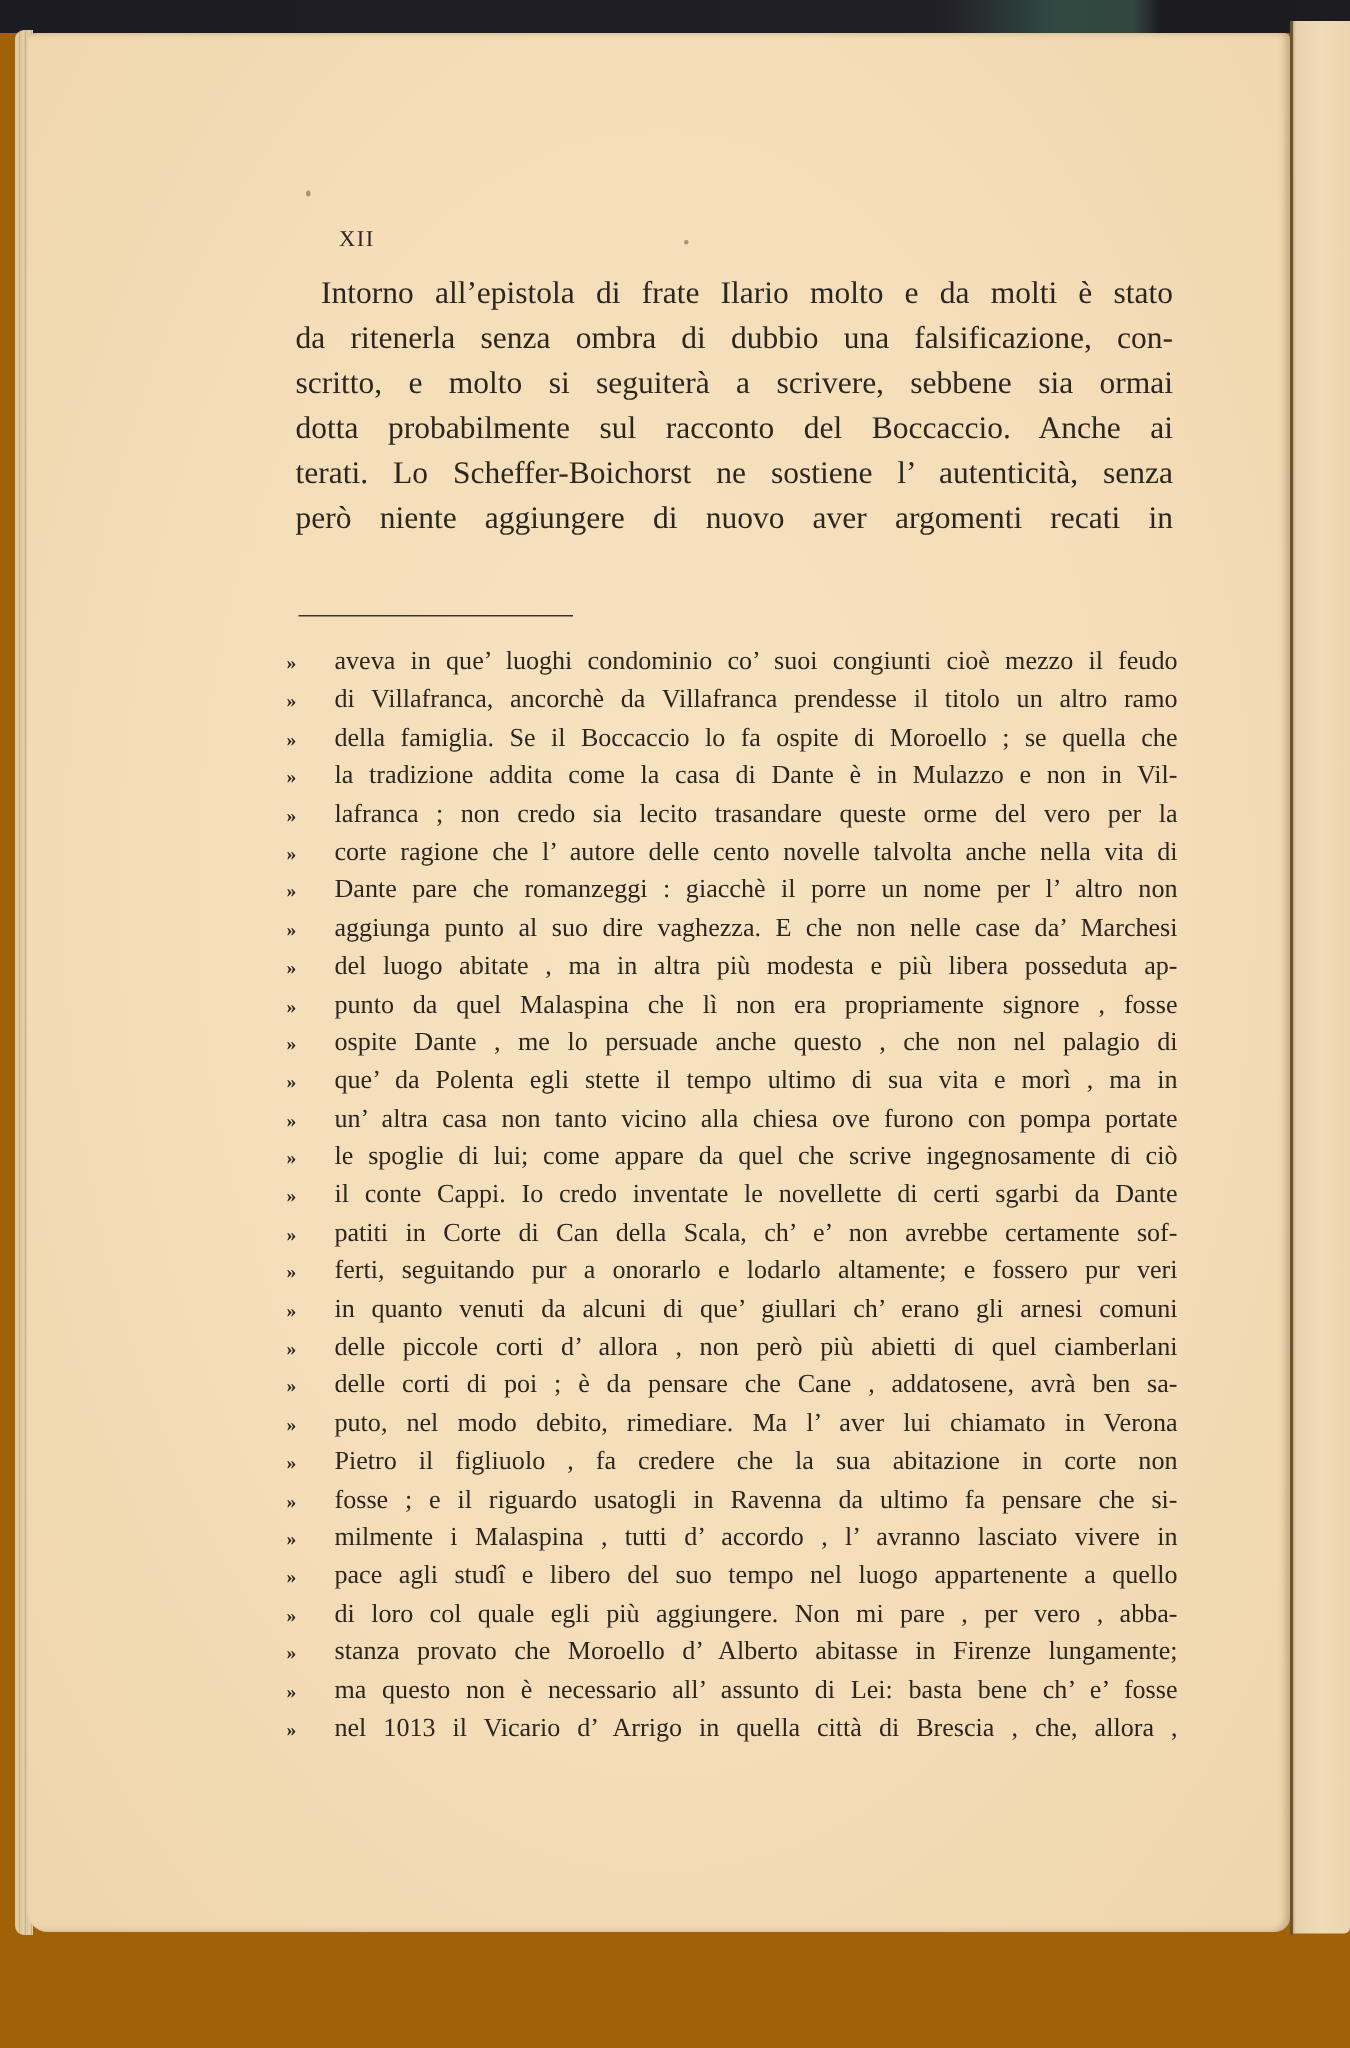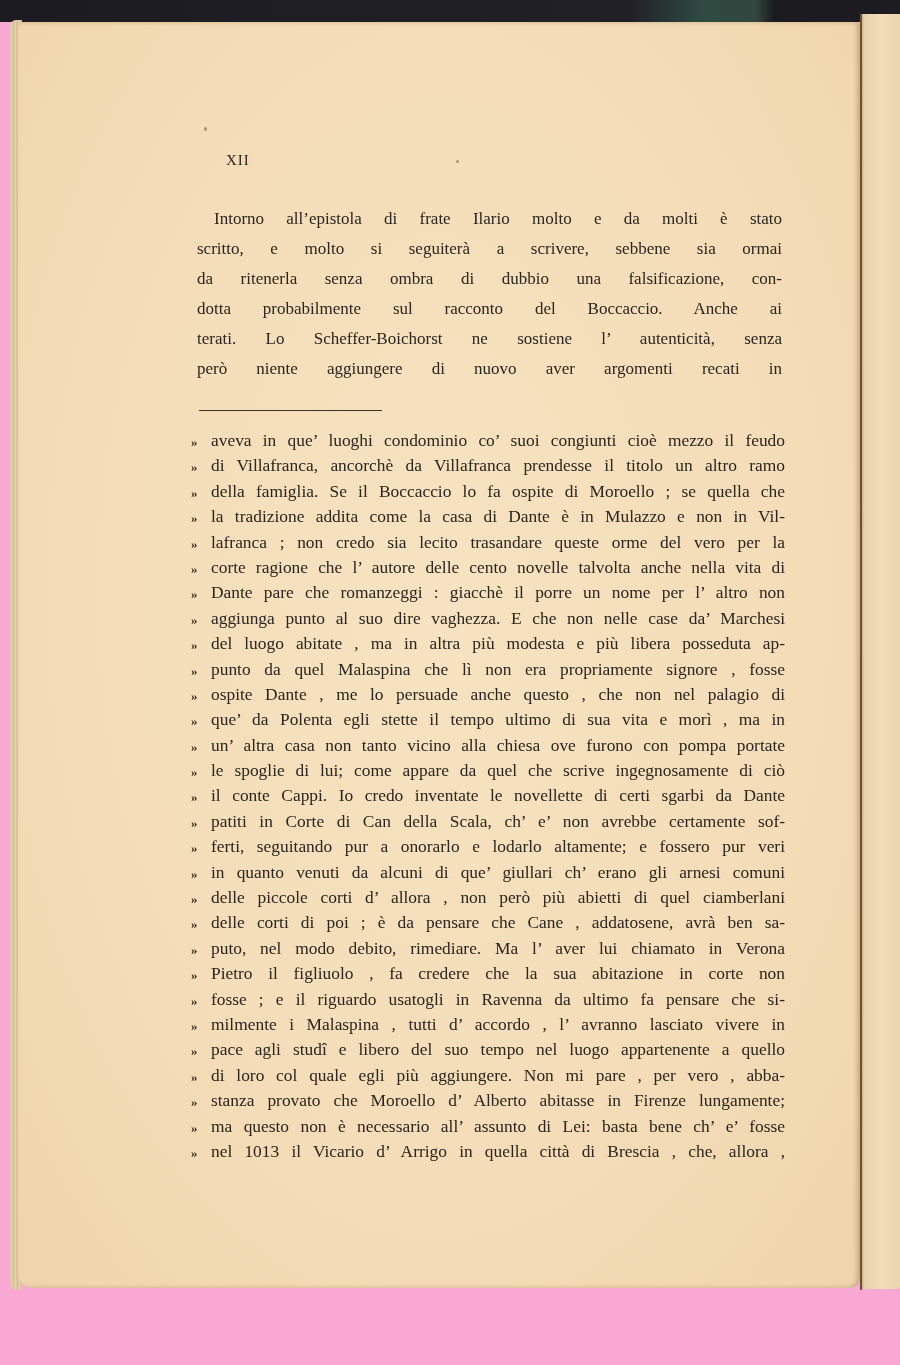--- a/index.html
+++ b/index.html
@@ -7,21 +7,21 @@
       padding: 0;
       width: 900px;
       height: 1365px;
       overflow: hidden;
       background: #1e1c22;
     }
     .scan {
       position: relative;
       width: 900px;
       height: 1365px;
-      background: #f9a8d4;
+      background: #a16207;
     }
     .top-strip {
       position: absolute;
       left: 0; top: 0;
       width: 900px; height: 22px;
       background: linear-gradient(90deg, #1c1b21 0%, #222027 70%, #2f4a42 78%, #33463f 84%, #1b1a1f 86%, #1d1c20 100%);
     }
     .page-stack {
       position: absolute;
       left: 10px; top: 20px;
@@ -56,23 +56,22 @@
       position: absolute;
     }
     .folio {
       left: 226px; top: 152px;
       font-size: 15px;
       letter-spacing: 1px;
     }
     .body-text {
       left: 197px; top: 180px;
       width: 585px;
-      font-size: 17px;
+      font-size: 21px;
       line-height: 30px;
-      margin-top: 24px;
     }
     .body-line {
       display: block;
       text-align: justify;
       text-align-last: justify;
       white-space: nowrap;
       height: 30px;
     }
     .body-line.first { padding-left: 17px; }
     .footnote-rule {
@@ -96,20 +95,21 @@
     .fn-mark {
       width: 20px;
       flex: 0 0 20px;
       font-size: 13px;
       font-weight: bold;
     }
     .fn-text {
       flex: 1 1 auto;
       text-align: justify;
       text-align-last: justify;
+      margin-left: 12px;
     }
     .speck {
       position: absolute;
       background: #7a6242;
       border-radius: 50%;
       opacity: 0.6;
     }
   </style>
 </head>
 <body>
@@ -121,22 +121,22 @@
   <div class="page"></div>
   <div class="gutter-line"></div>
 
   <span class="speck" style="left:204px;top:127px;width:3px;height:4px;"></span>
   <span class="speck" style="left:456px;top:160px;width:3px;height:3px;"></span>
 
   <div class="text folio">XII</div>
 
   <div class="text body-text" id="body-text">
       <span class="body-line first">Intorno all’epistola di frate Ilario molto e da molti è stato</span>
+      <span class="body-line">da ritenerla senza ombra di dubbio una falsificazione, con-</span>
       <span class="body-line">scritto, e molto si seguiterà a scrivere, sebbene sia ormai</span>
-      <span class="body-line">da ritenerla senza ombra di dubbio una falsificazione, con-</span>
       <span class="body-line">dotta probabilmente sul racconto del Boccaccio. Anche ai</span>
       <span class="body-line">terati. Lo Scheffer-Boichorst ne sostiene l’ autenticità, senza</span>
       <span class="body-line">però niente aggiungere di nuovo aver argomenti recati in</span>
     </div>
 
   <div class="footnote-rule"></div>
 
   <div class="text footnote" id="footnote">
       <div class="fn-line">
         <span class="fn-mark">»</span>

